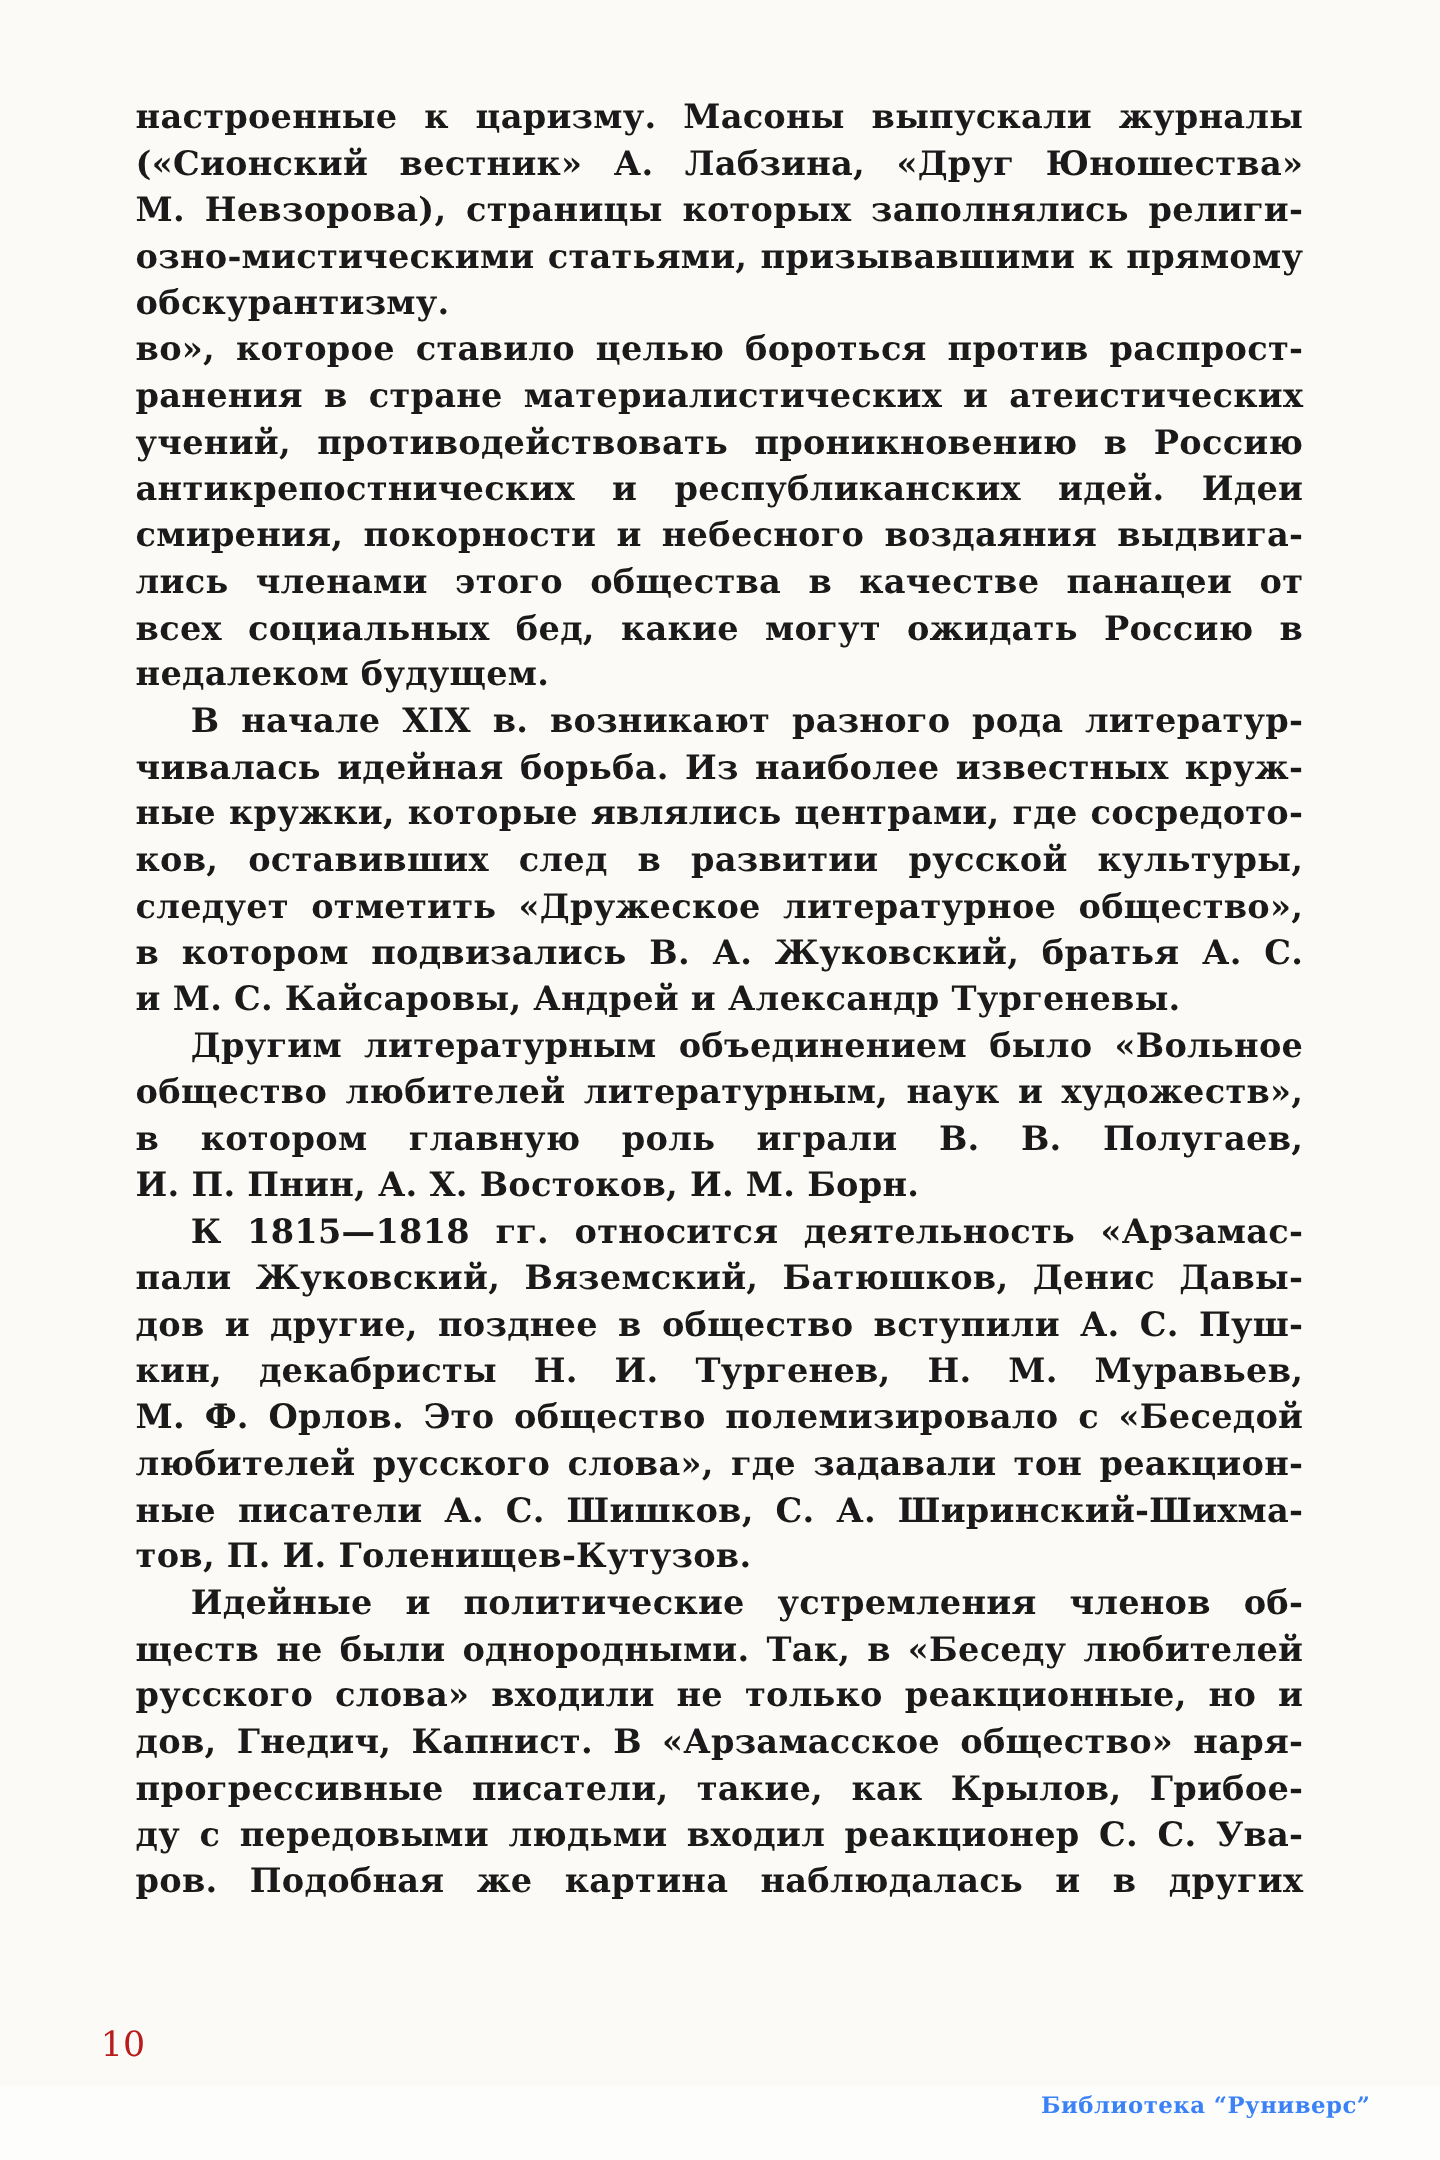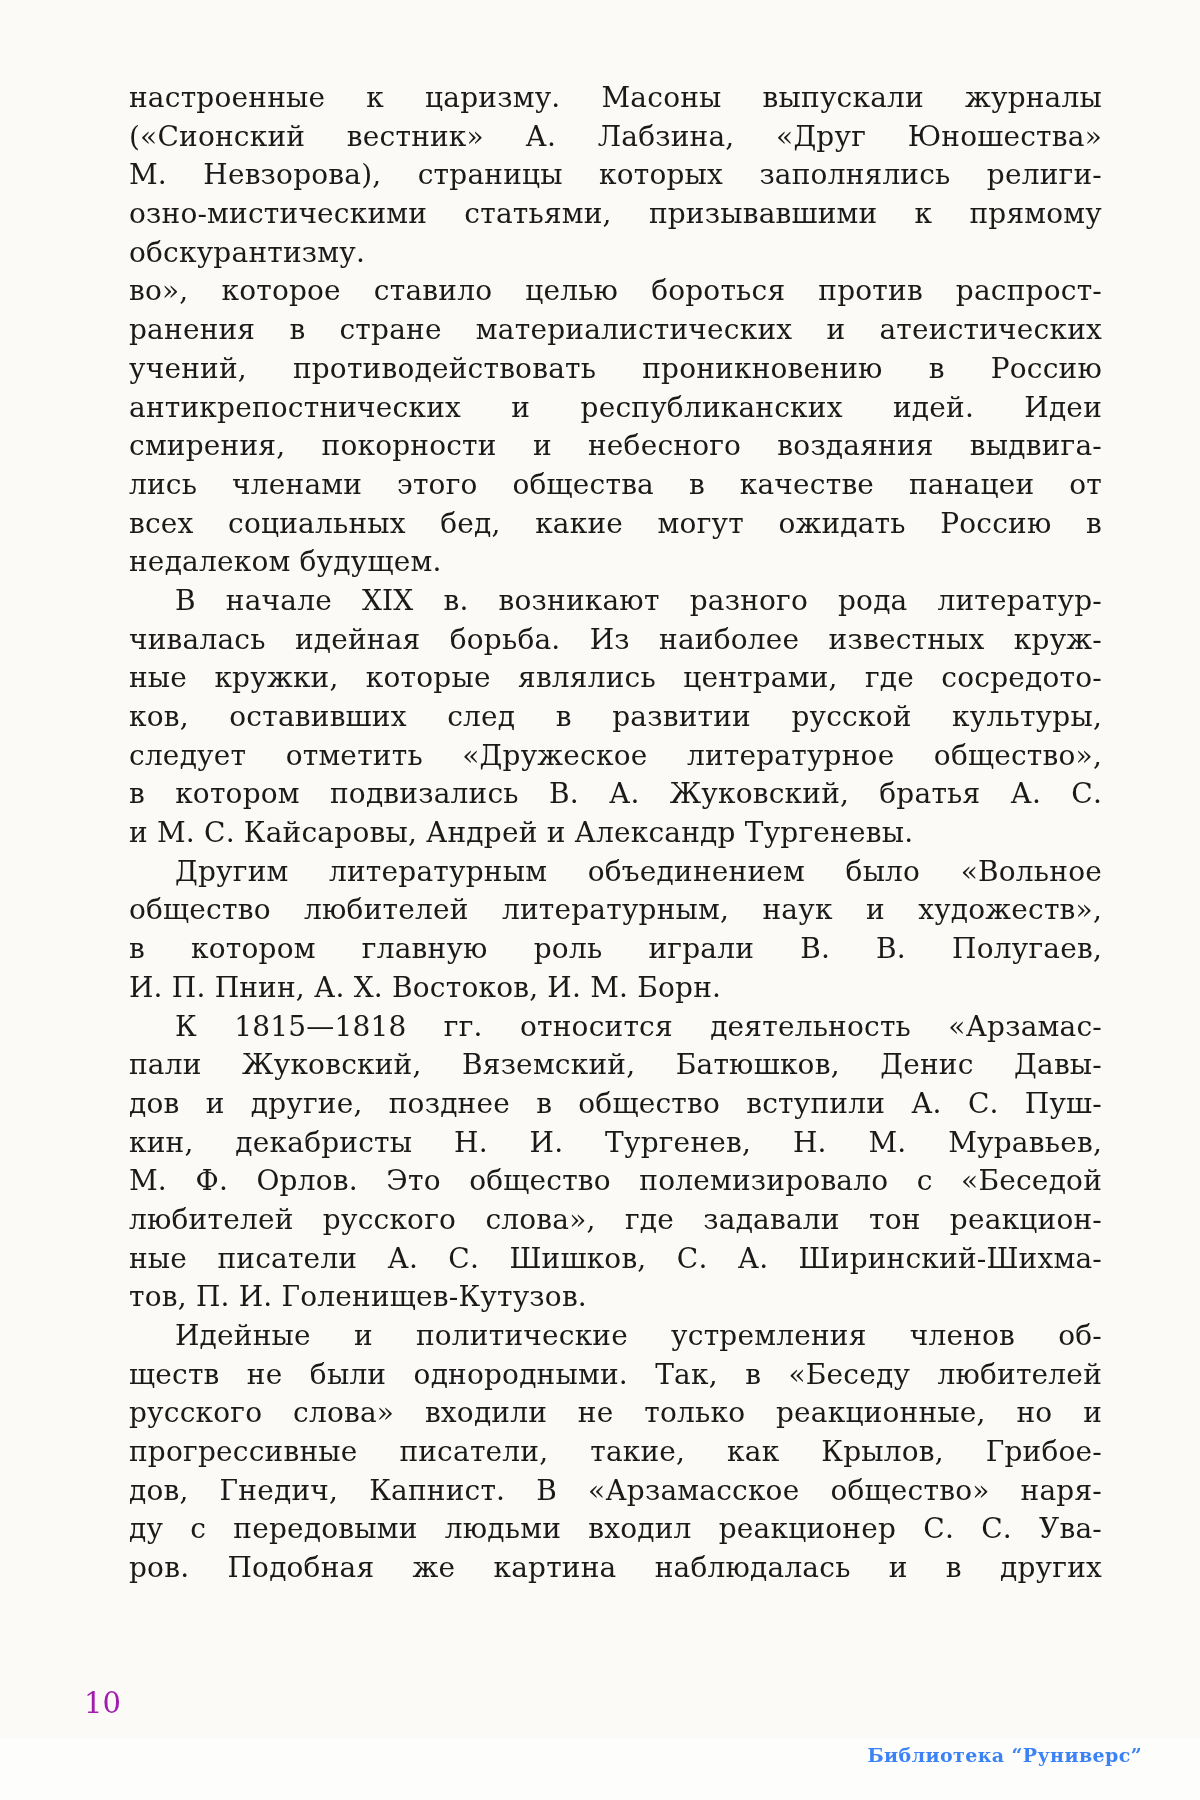--- a/index.html
+++ b/index.html
@@ -28,41 +28,40 @@
     background: #fdfdfb;
   }
   .text-block {
     position: absolute;
     left: 113px;
     top: 79px;
     width: 973px;
     color: #1a1a1a;
     font-size: 28px;
     line-height: 38.7px;
-    font-weight: 400;
+    font-weight: 700;
     letter-spacing: 0.2px;
-    margin-left: 16px;
   }
   .line {
     text-align: justify;
     text-align-last: justify;
     height: 38.7px;
   }
   .line.parend {
     text-align-last: left;
   }
   .line.indent {
     text-indent: 46px;
   }
   .page-number {
     position: absolute;
     left: 84px;
     top: 1686px;
     font-size: 29px;
-    color: #a21caf;
+    color: #b91c1c;
     font-weight: 500;
   }
   .watermark {
     position: absolute;
     right: 58px;
     top: 1744px;
     font-size: 19px;
     color: #3b82f6;
     font-weight: 700;
     letter-spacing: 0.4px;
@@ -102,20 +101,20 @@
       <div class="line">пали Жуковский, Вяземский, Батюшков, Денис Давы-</div>
       <div class="line">дов и другие, позднее в общество вступили А. С. Пуш-</div>
       <div class="line">кин, декабристы Н. И. Тургенев, Н. М. Муравьев,</div>
       <div class="line">М. Ф. Орлов. Это общество полемизировало с «Беседой</div>
       <div class="line">любителей русского слова», где задавали тон реакцион-</div>
       <div class="line">ные писатели А. С. Шишков, С. А. Ширинский-Шихма-</div>
       <div class="line parend">тов, П. И. Голенищев-Кутузов.</div>
       <div class="line indent">Идейные и политические устремления членов об-</div>
       <div class="line">ществ не были однородными. Так, в «Беседу любителей</div>
       <div class="line">русского слова» входили не только реакционные, но и</div>
+      <div class="line">дов, Гнедич, Капнист. В «Арзамасское общество» наря-</div>
       <div class="line">прогрессивные писатели, такие, как Крылов, Грибое-</div>
-      <div class="line">дов, Гнедич, Капнист. В «Арзамасское общество» наря-</div>
       <div class="line">ду с передовыми людьми входил реакционер С. С. Ува-</div>
       <div class="line">ров. Подобная же картина наблюдалась и в других</div>
     </div>
   <div class="page-number">10</div>
   <div class="watermark">Библиотека “Руниверс”</div>
 </div>
 
 </body></html>

